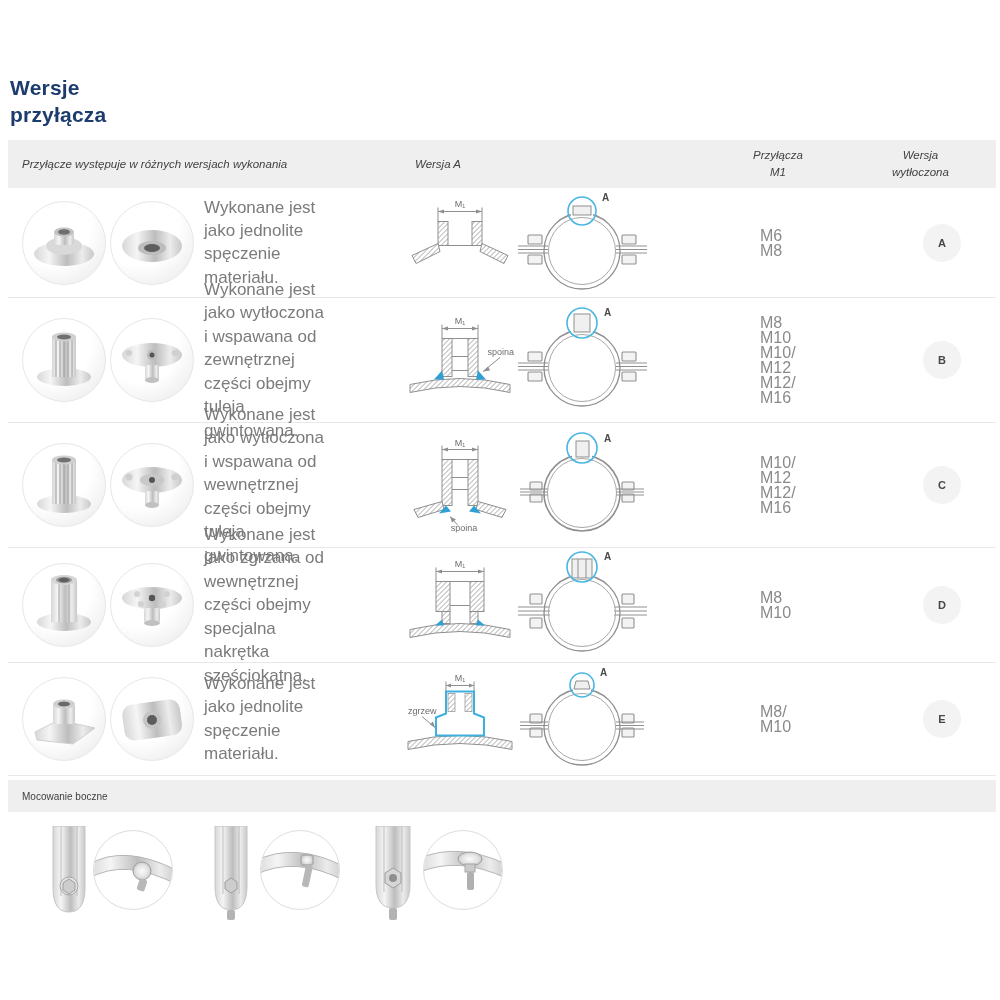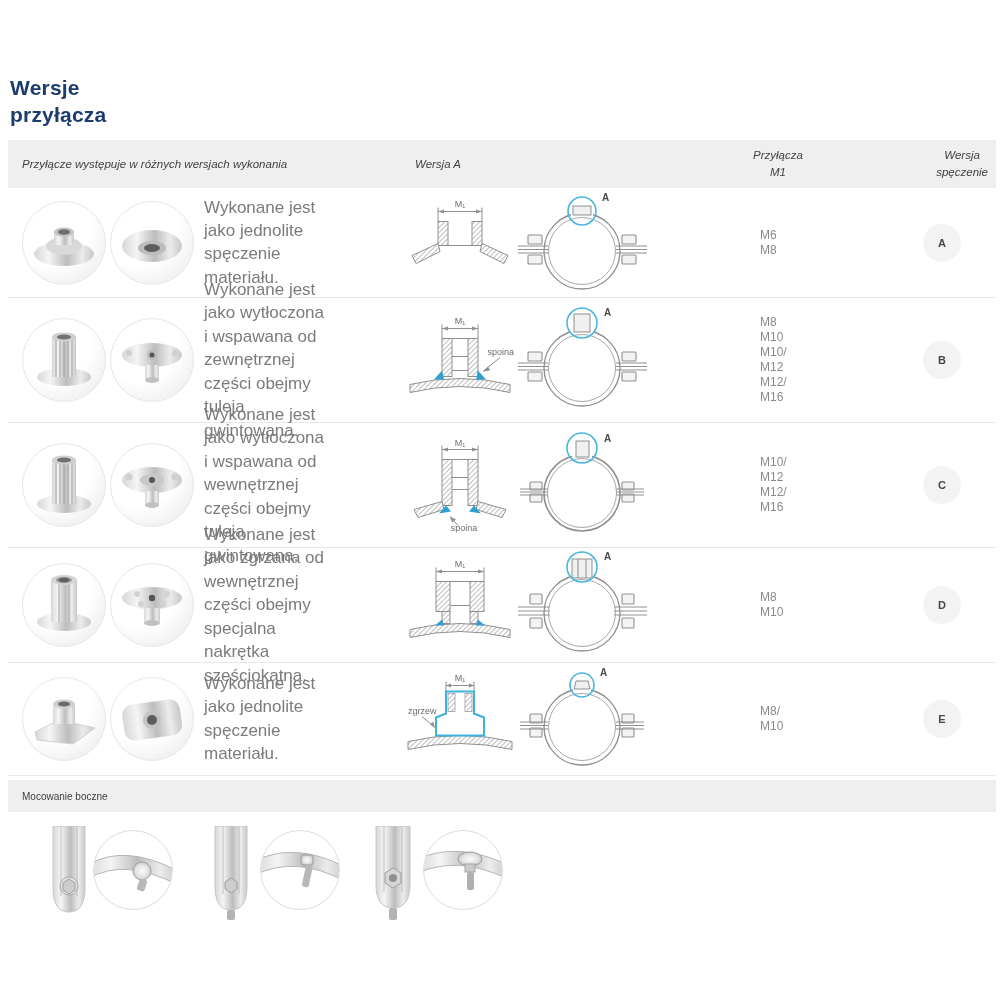--- a/index.html
+++ b/index.html
@@ -6,32 +6,32 @@
   .page{position:relative;width:1000px;height:1000px;background:#fff;
         font-family:"Liberation Sans",sans-serif;overflow:hidden;}
   .title{position:absolute;left:10px;top:74px;color:#1d3c6e;font-size:21px;
          font-weight:700;line-height:1.3;letter-spacing:.2px;}
   .thead{position:absolute;left:8px;top:140px;width:988px;height:48px;background:#efefef;font-style:italic;}
   .thead .hcell{position:absolute;top:0;height:100%;display:flex;align-items:center;
         font-size:11.5px;color:#414141;}
   .hc-desc{left:14px;}
   .hc-view{left:407px;}
   .hc-thread{left:722px;width:96px;justify-content:center;text-align:center;line-height:1.45;}
-  .hc-version{left:884px;width:96px;justify-content:flex-end;text-align:center;line-height:1.45;}
+  .hc-version{left:884px;width:96px;justify-content:flex-start;text-align:center;line-height:1.45;}
   .rows{position:absolute;left:8px;top:188px;width:988px;}
   .row{position:relative;border-bottom:1px solid #e8e8e8;box-sizing:border-box;}
   .r1{height:110px;}.r2{height:125px;}.r3{height:125px;}.r4{height:115px;}.r5{height:113px;}
   .vc{position:absolute;top:50%;transform:translateY(-50%);}
   .photo{width:82px;height:82px;border-radius:50%;border:1px solid #e7e7e7;overflow:hidden;
          background:radial-gradient(circle at 35% 30%, #ffffff 50%, #efefef 82%, #dedede 100%);}
   .p1{left:14px;}.p2{left:102px;}
   .desc{left:196px;width:124px;font-size:17px;line-height:1.38;color:#7b7b7b;}
   .cs{left:398px;width:110px;height:95px;}
   .clamp{left:508px;width:135px;height:110px;}
-  .threads{left:752px;width:70px;font-size:12px;line-height:15px;color:#8a8a8a;white-space:pre-line;}
+  .threads{left:752px;width:70px;font-size:16px;line-height:15px;color:#8a8a8a;white-space:pre-line;}
   .vbadge{left:915px;width:38px;height:38px;border-radius:50%;background:#f3f3f3;
           display:flex;align-items:center;justify-content:center;
           font-size:11px;font-weight:600;color:#474747;}
   .sectionbar{position:absolute;left:8px;top:780px;width:988px;height:32px;background:#efefef;
           display:flex;align-items:center;padding-left:14px;box-sizing:border-box;
           font-size:10px;color:#3f3f3f;}
   .bottom{position:absolute;left:8px;top:812px;width:988px;height:160px;}
   .strip{position:absolute;top:14px;width:42px;height:96px;}
   .inset{position:absolute;top:18px;width:78px;height:78px;border-radius:50%;
          border:1px solid #ddd;background:#fff;overflow:hidden;}
@@ -75,21 +75,21 @@
 
   <div class="thead">
     <div class="hcell hc-desc">Przyłącze występuje w różnych wersjach wykonania</div>
     <div class="hcell hc-view">Wersja A</div>
     <div class="hcell hc-thread">
       <span><span>Przyłącza</span><br>
       <span>M1</span></span>
     </div>
     <div class="hcell hc-version">
       <span><span>Wersja</span><br>
-      <span>spęczenie</span></span>
+      <span>wytłoczona</span></span>
     </div>
   </div>
 
   <div class="rows">
 
     <div class="row r1">
       <div class="photo p1 vc">
         <svg width="82" height="82">
           <ellipse cx="41" cy="52" rx="30" ry="12" fill="url(#metalV)"></ellipse>
           <ellipse cx="41" cy="44" rx="18" ry="9" fill="#d9d9d9"></ellipse>

